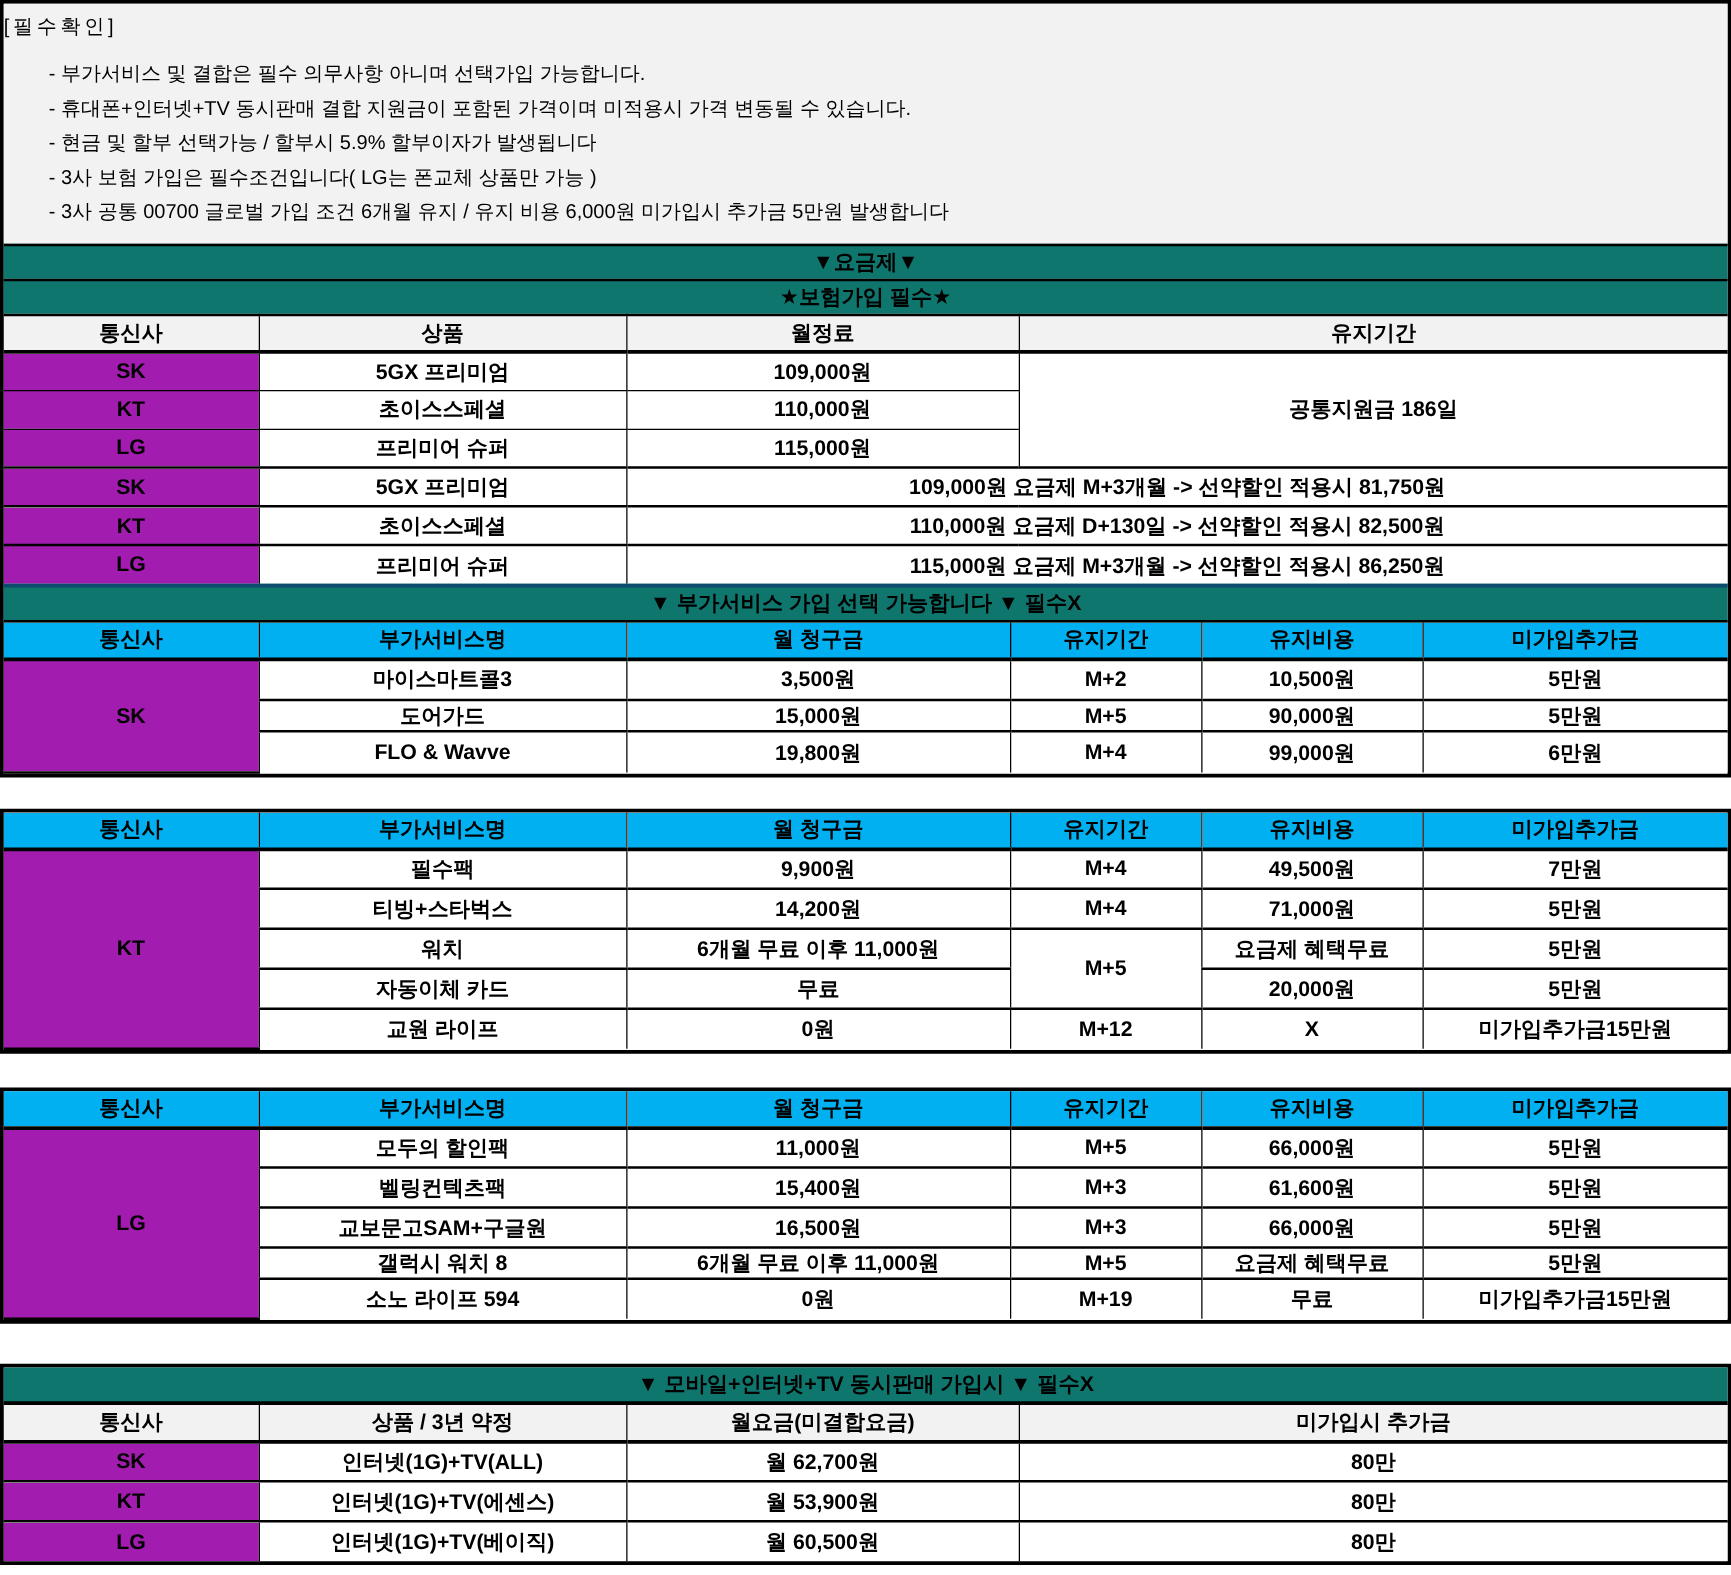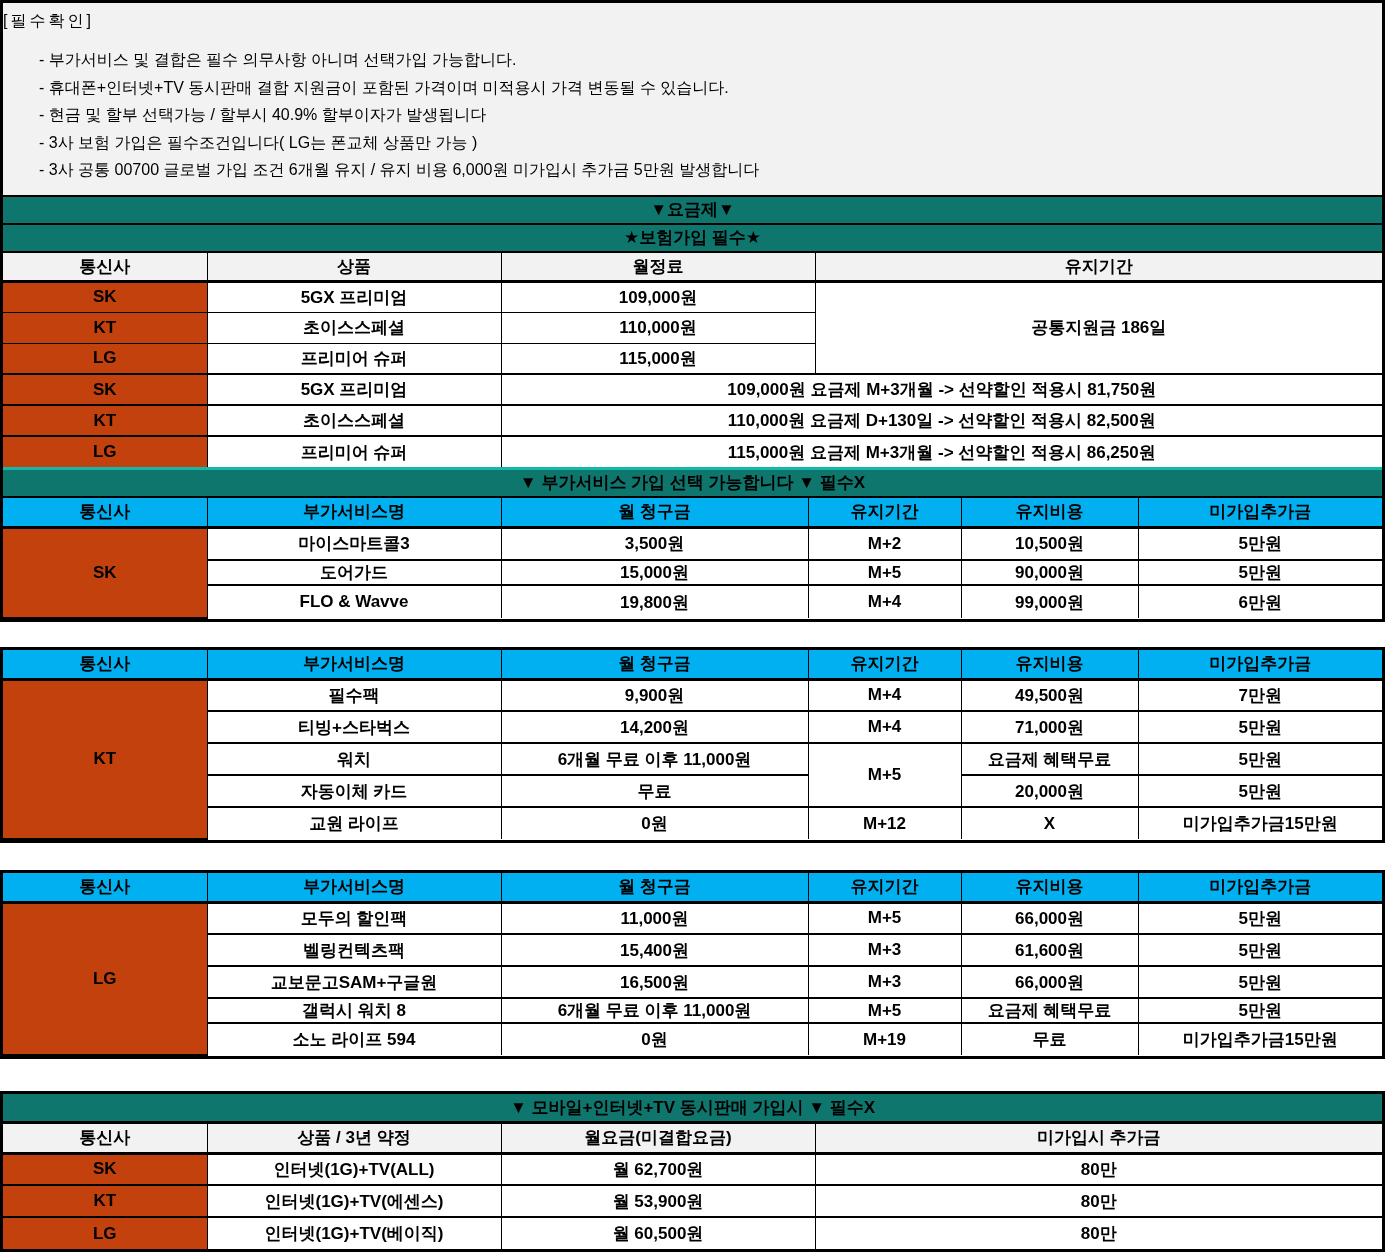--- a/index.html
+++ b/index.html
@@ -17,36 +17,36 @@
   .notice-list { margin:14px 0 0 0; padding:0 36px; list-style:none; }
   .notice-list li { font-size:16px; line-height:27.5px; font-weight:normal; white-space:nowrap; }
 
   
   .banner {
     background:#0f766e; text-align:center; font-weight:bold; font-size:17px;
     height:26px; line-height:26px; border-top:2px solid #000; box-sizing:content-box;
     white-space:nowrap; overflow:hidden;
   }
   .banner.first { border-top:2px solid #000; }
-  .banner.thick { border-top:3px solid #14b8a6; border-bottom:2px solid #000; }
+  .banner.thick { border-top:3px solid #0c4a6e; border-bottom:2px solid #000; }
   .banner.standalone { border-top:none; border-bottom:3px solid #000; height:27px; line-height:27px; }
 
   
   table { border-collapse:collapse; width:100%; table-layout:fixed; }
   td {
     border:1px solid #000; border-top-width:2px; border-bottom-width:2px;
     text-align:center; vertical-align:middle;
     font-weight:bold; font-size:17px; padding:0 2px;
     white-space:nowrap; overflow:hidden; box-sizing:border-box;
     background:#ffffff;
   }
   tr { height:31px; }
   tr.hdr { height:29px; }
   tr.thin td { border-top-width:1px; border-bottom-width:1px; }
-  .gray  { background:#c2410c; }
+  .gray  { background:#a21caf; }
   .cyan  { background:#00b0f0; }
   td.cyan { border-bottom-width:3px; }
   td.hdr-gray { background:#f2f2f2; border-bottom-width:3px; }
   table.edge td:first-child { border-left:none; }
   table.edge td:last-child { border-right:none; }
   table.edge tr:first-child td { border-top:none; }
   table.edge tr:last-child td { border-bottom:none; }
 
   
   .gap1 { height:25px; } .gap2 { height:27px; } .gap3 { height:32px; }
@@ -56,21 +56,21 @@
 
 <div class="page">
 
   <div class="block">
 
     <div class="notice">
       <div class="notice-title">[필수확인]</div>
       <ul class="notice-list">
         <li>- 부가서비스 및 결합은 필수 의무사항 아니며 선택가입 가능합니다.</li>
         <li>- 휴대폰+인터넷+TV 동시판매 결합 지원금이 포함된 가격이며 미적용시 가격 변동될 수 있습니다.</li>
-        <li>- 현금 및 할부 선택가능 / 할부시 40.9% 할부이자가 발생됩니다</li>
+        <li>- 현금 및 할부 선택가능 / 할부시 5.9% 할부이자가 발생됩니다</li>
         <li>- 3사 보험 가입은 필수조건입니다( LG는 폰교체 상품만 가능 )</li>
         <li>- 3사 공통 00700 글로벌 가입 조건 6개월 유지 / 유지 비용 6,000원 미가입시 추가금 5만원 발생합니다</li>
       </ul>
     </div>
 
     <div class="banner first">▼요금제▼</div>
     <div class="banner">★보험가입 필수★</div>
 
     <table class="edge" style="border-top:2px solid #000;">
       <colgroup>

